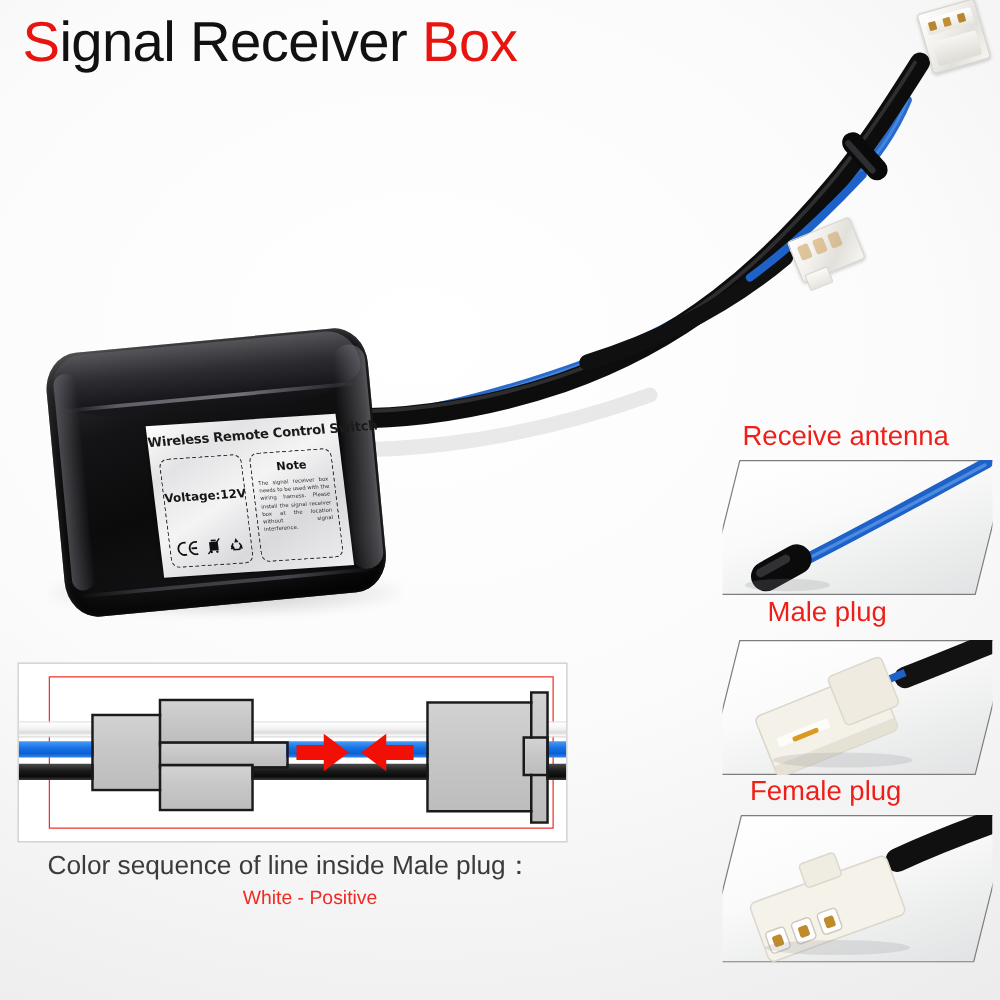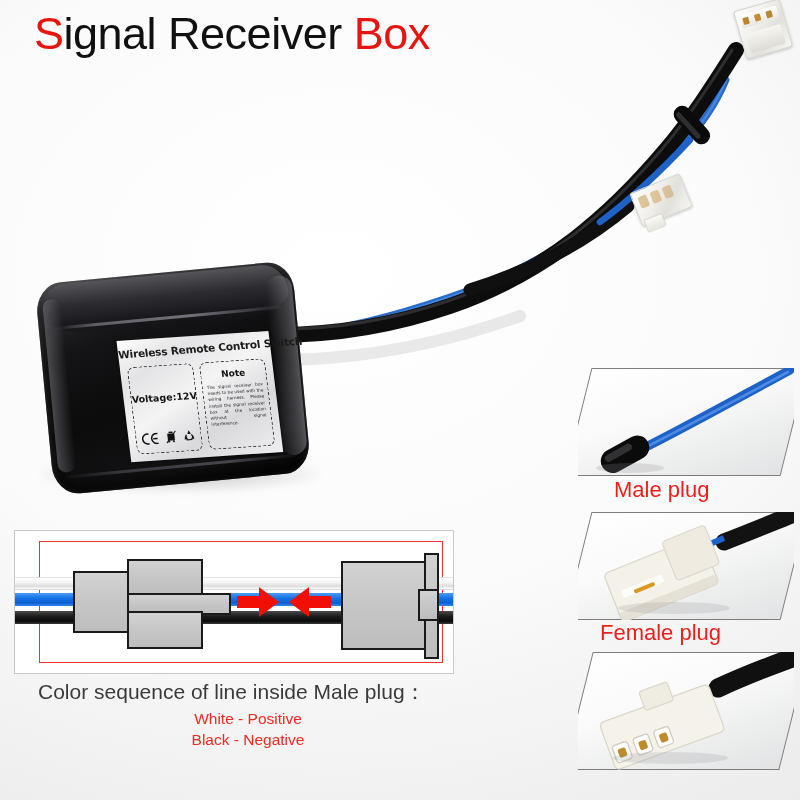--- a/index.html
+++ b/index.html
@@ -13,21 +13,21 @@
     position: relative;
     width: 800px; height: 800px;
     background:
       radial-gradient(ellipse 900px 700px at 42% 34%, #ffffff 0%, #fbfbfb 45%, #f2f2f2 72%, #e9e9e9 100%);
     overflow: hidden;
   }
 
   
   #title {
     position: absolute;
-    left: 34px; top: 8px;
+    left: 18px; top: 8px;
     font-size: 45px;
     letter-spacing: -0.5px;
     white-space: nowrap;
     line-height: 1.15;
   }
   #title .blk { color: #111111; }
   #title .red { color: #e8140f; }
 
   
   #product { position: absolute; left: 0; top: 0; width: 800px; height: 530px; }
@@ -325,23 +325,23 @@
     </svg>
 
     <div class="gbox" style="left:326px; top:30px; width:85px; height:85px;"></div>
     <div class="gbox" style="left:409px; top:22px; width:11px; height:102px;"></div>
     <div class="gbox" style="left:403px; top:58px; width:17px; height:28px;"></div>
   </div>
 
   <div id="legend">
     <div class="l0">Color sequence of line inside Male plug：</div>
     <div class="lr">White - Positive</div>
-    <div class="lr">Black - Negative</div>
-  </div>
-
+  </div>
+
+  <div class="panel-label" style="left:594px; top:336px;">Receive antenna</div>
   <div class="panel" style="left:578px; top:368px; width:216px; height:108px;">
     <div class="sheet"></div>
     <svg class="inner" viewBox="0 0 216 108">
       <path d="M62 82 C 110 58, 160 30, 212 2" stroke="#1e62c8" stroke-width="9" fill="none" stroke-linecap="round"></path>
       <path d="M66 80 C 112 57, 160 31, 210 4" stroke="#5b9aea" stroke-width="2.6" fill="none" stroke-linecap="round" opacity="0.75"></path>
       <g transform="rotate(-29 48 88)">
         <rect x="22" y="74" width="52" height="24" rx="12" fill="#0b0b0c"></rect>
         <rect x="28" y="78" width="30" height="7" rx="3.5" fill="#46464c" opacity="0.65"></rect>
       </g>
       <ellipse cx="52" cy="100" rx="34" ry="5" fill="rgba(140,140,145,0.22)"></ellipse>

